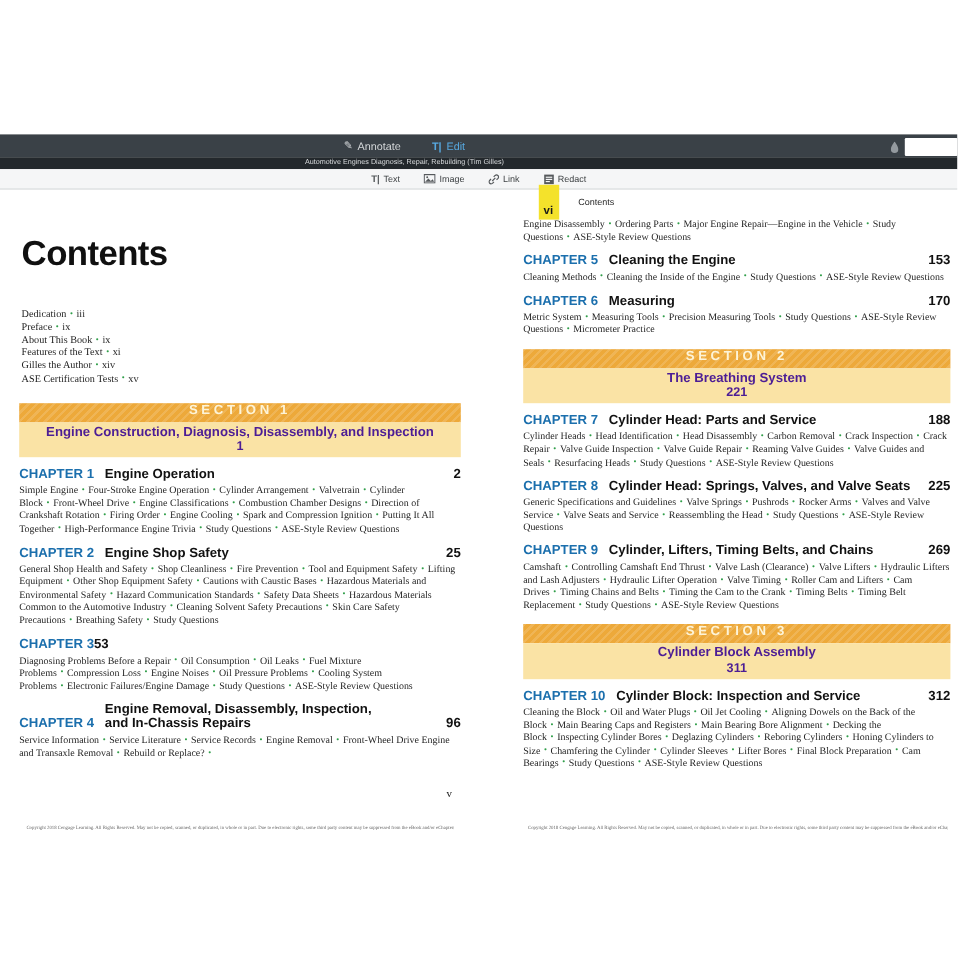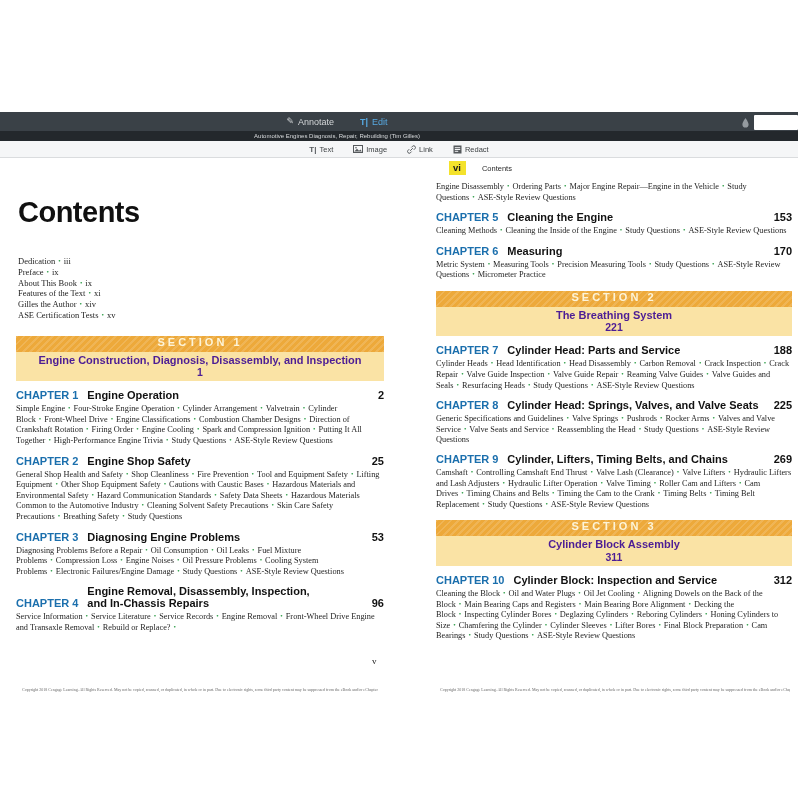--- a/index.html
+++ b/index.html
@@ -58,21 +58,21 @@
   .ch-num{color:#1b6fad;white-space:nowrap;}
   .ch-title{margin-left:9px;flex:1;padding-right:6px;}
   .ch-page{white-space:nowrap;}
   .ch-topics{margin-top:3px;font-size:8.3px;line-height:9.6px;color:#1f1f1f;}
   .blt{color:#2f9e49;font-size:7px;margin:0 3px;position:relative;top:-1px;}
   .cont{margin-top:8px;}
 
   .rp-head{display:flex;align-items:center;margin-left:13px;height:12px;
            font-family:"Liberation Sans",sans-serif;margin-bottom:6px;}
   .rp-num{font-weight:bold;font-size:9.5px;color:#1a1a1a;background:#f4e22b;
-          padding:1px 5px 2px 4px;position:relative;}
+          padding:16px 5px 2px 4px;position:relative;}
   .rp-num::after{content:"";position:absolute;right:-7px;top:-5px;width:13px;height:8px;
           background:#f4e22b;transform:skewX(-30deg);z-index:-1;}
   .rp-title{font-size:7.5px;color:#2a2a2a;margin-left:16px;}
 
   .folio{position:absolute;left:372px;top:656px;font-size:9px;color:#222;}
   .copyright{position:absolute;top:687px;font-size:4px;line-height:5px;color:#6a6a6a;
              white-space:nowrap;overflow:hidden;}
   .copyright.l{left:22px;width:356px;}
   .copyright.r{left:440px;width:350px;}
 </style>
@@ -168,21 +168,20 @@
         <span class="ch-num">CHAPTER 2</span>
         <span class="ch-title">Engine Shop Safety</span>
         <span class="ch-page">25</span>
       </div>
       <div class="ch-topics"><span>General Shop Health and Safety</span><span class="blt">•</span><span>Shop Cleanliness</span><span class="blt">•</span><span>Fire Prevention</span><span class="blt">•</span><span>Tool and Equipment Safety</span><span class="blt">•</span><span>Lifting Equipment</span><span class="blt">•</span><span>Other Shop Equipment Safety</span><span class="blt">•</span><span>Cautions with Caustic Bases</span><span class="blt">•</span><span>Hazardous Materials and Environmental Safety</span><span class="blt">•</span><span>Hazard Communication Standards</span><span class="blt">•</span><span>Safety Data Sheets</span><span class="blt">•</span><span>Hazardous Materials Common to the Automotive Industry</span><span class="blt">•</span><span>Cleaning Solvent Safety Precautions</span><span class="blt">•</span><span>Skin Care Safety Precautions</span><span class="blt">•</span><span>Breathing Safety</span><span class="blt">•</span><span>Study Questions</span></div>
     </div>
 
     <div class="chapter">
       <div class="ch-head">
         <span class="ch-num">CHAPTER 3</span>
-        <span class="ch-title">Diagnosing Engine Problems</span>
         <span class="ch-page">53</span>
       </div>
       <div class="ch-topics"><span>Diagnosing Problems Before a Repair</span><span class="blt">•</span><span>Oil Consumption</span><span class="blt">•</span><span>Oil Leaks</span><span class="blt">•</span><span>Fuel Mixture Problems</span><span class="blt">•</span><span>Compression Loss</span><span class="blt">•</span><span>Engine Noises</span><span class="blt">•</span><span>Oil Pressure Problems</span><span class="blt">•</span><span>Cooling System Problems</span><span class="blt">•</span><span>Electronic Failures/Engine Damage</span><span class="blt">•</span><span>Study Questions</span><span class="blt">•</span><span>ASE-Style Review Questions</span></div>
     </div>
 
     <div class="chapter">
       <div class="ch-head">
         <span class="ch-num">CHAPTER 4</span>
         <span class="ch-title" style="max-width:235px">Engine Removal, Disassembly, Inspection, and In-Chassis Repairs</span>
         <span class="ch-page" style="margin-left:auto">96</span>

